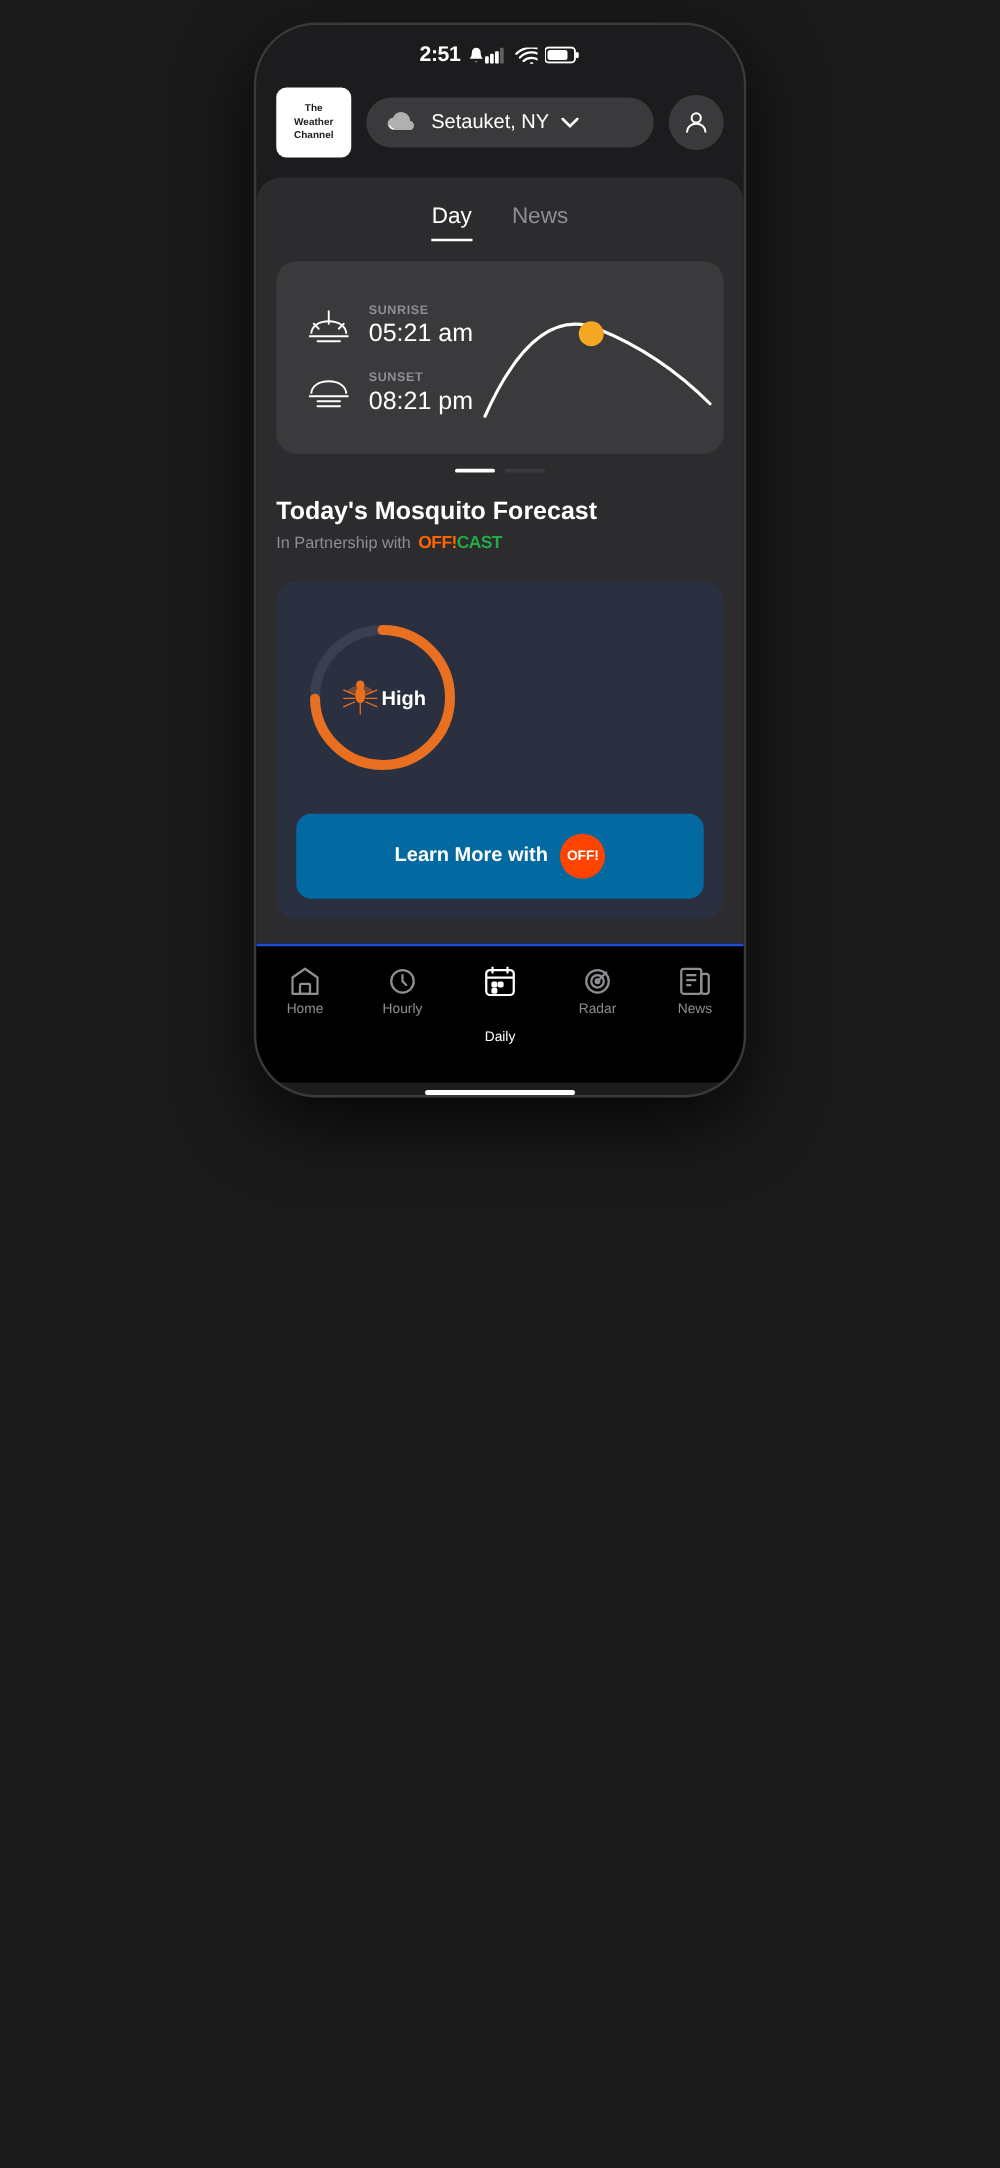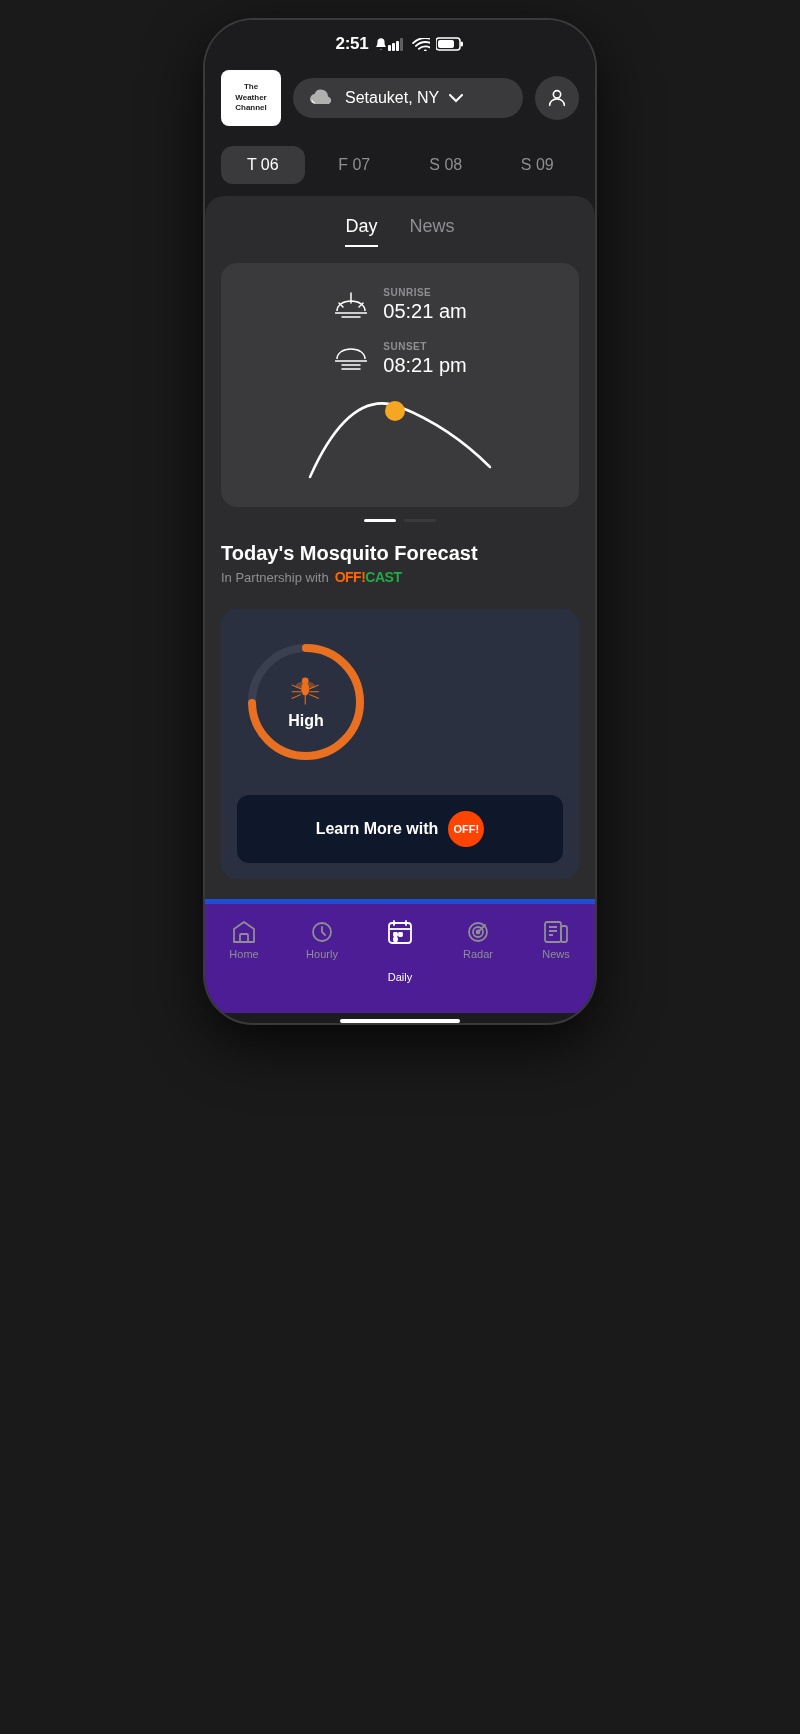--- a/index.html
+++ b/index.html
@@ -141,21 +141,20 @@
       border-bottom: 2px solid #ffffff;
       text-align: center;
     }
     .sun-card {
       background: #3a3a3c;
       border-radius: 16px;
       margin: 16px 16px 12px 16px;
       padding: 24px 24px 20px 24px;
       display: flex;
       align-items: center;
-      flex-direction: column;
     }
     .sun-info {
       flex: 0 0 auto;
     }
     .sun-row {
       display: flex;
       align-items: center;
       gap: 14px;
       margin-bottom: 18px;
     }
@@ -256,41 +255,41 @@
       width: 130px;
       height: 130px;
       transform: rotate(-90deg);
     }
     .gauge-center {
       position: absolute;
       top: 50%;
       left: 50%;
       transform: translate(-50%, -50%);
       display: flex;
-      flex-direction: column;
-      align-items: flex-start;
+      flex-direction: row;
+      align-items: center;
     }
     .gauge-label {
       font-size: 16px;
       font-weight: 600;
       color: #ffffff;
       margin-top: 4px;
     }
     .risk-text-area {
       flex: 1;
     }
     .risk-big-text {
       font-size: 32px;
       font-weight: 400;
       color: #ffffff;
       line-height: 1.2;
       font-style: italic;
     }
     .learn-more-btn {
-      background: #0f172a;
+      background: #0369a1;
       margin: 0 16px 16px 16px;
       border-radius: 12px;
       padding: 16px;
       display: flex;
       align-items: center;
       justify-content: center;
       gap: 10px;
       cursor: pointer;
     }
     .learn-more-text {
@@ -307,22 +306,22 @@
       align-items: center;
       justify-content: center;
     }
     .off-badge-text {
       font-size: 11px;
       font-weight: 900;
       color: #ffffff;
     }
     .bottom-nav {
       display: flex;
-      background: #4c1d95;
-      border-top: 5px solid #1d4ed8;
+      background: #000000;
+      border-top: 2px solid #1d4ed8;
       padding: 10px 0 24px 0;
     }
     .nav-item {
       flex: 1;
       display: flex;
       flex-direction: column;
       align-items: center;
       gap: 4px;
       cursor: pointer;
       padding: 6px 0;
@@ -396,34 +395,20 @@
       </svg>
     </div>
     <div class="profile-btn">
       <svg width="22" height="22" viewBox="0 0 24 24" fill="none" stroke="white" stroke-width="1.8">
         <circle cx="12" cy="8" r="4"></circle>
         <path d="M4 20c0-4 3.6-7 8-7s8 3 8 7" stroke-linecap="round"></path>
       </svg>
     </div>
   </div>
 
-  <div class="date-tabs">
-    <div class="date-tab active">
-      <span class="date-tab-text">T 06</span>
-    </div>
-    <div class="date-tab">
-      <span class="date-tab-text">F 07</span>
-    </div>
-    <div class="date-tab">
-      <span class="date-tab-text">S 08</span>
-    </div>
-    <div class="date-tab">
-      <span class="date-tab-text">S 09</span>
-    </div>
-  </div>
 
   <div class="main-content">
 
     <div class="day-night-tabs">
       <span class="dn-tab active">Day</span>
       <span class="dn-tab">News</span>
     </div>
 
     <div class="sun-card">
       <div class="sun-info">

